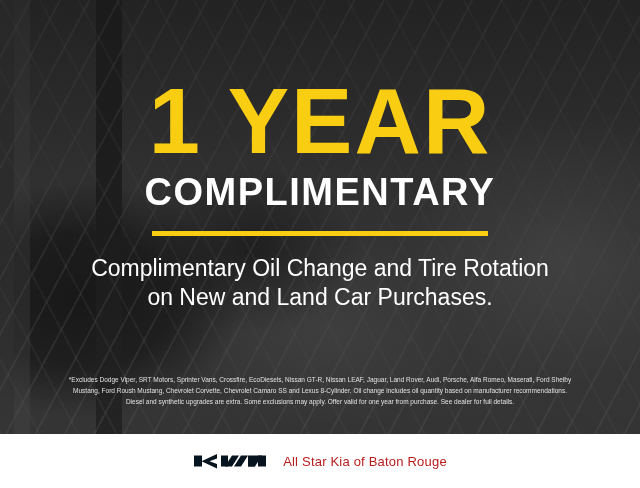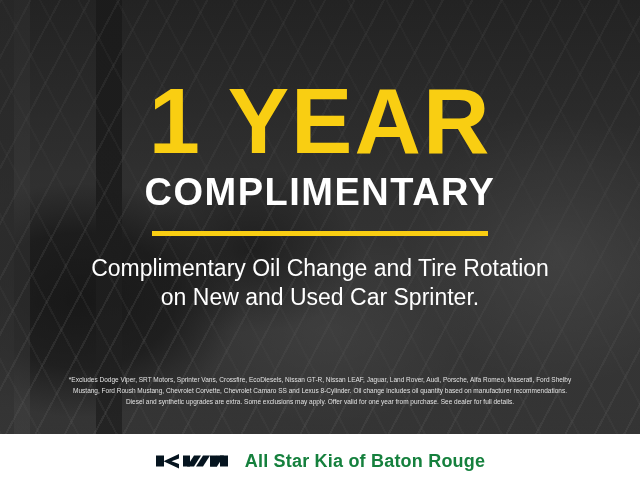--- a/index.html
+++ b/index.html
@@ -146,23 +146,23 @@
     background:#ffffff;
     display:flex;
     align-items:center;
     justify-content:center;
     gap:16px;
   }
 
   .kia-logo { display:block; }
 
   .dealer-name {
-    font-size:18px;
-    font-weight:bold;
-    color:#15803d;
+    font-size:13px;
+    font-weight:normal;
+    color:#b91c1c;
     letter-spacing:.2px;
     white-space:nowrap;
   }
 </style>
 </head>
 <body>
 
 <div id="banner">
 
   <div class="hero">
@@ -174,21 +174,21 @@
       <div class="headline">1 YEAR</div>
 
       <div class="subhead">
         <span class="line1">COMPLIMENTARY</span>
       </div>
 
       <div class="divider"></div>
 
       <div class="offer">
         <span class="line1">Complimentary Oil Change and Tire Rotation</span>
-        <span class="line2">on New and Used Car Sprinter.</span>
+        <span class="line2">on New and Land Car Purchases.</span>
       </div>
 
     </div>
 
     <div class="disclaimer">
       <span>*Excludes Dodge Viper, SRT Motors, Sprinter Vans, Crossfire, EcoDiesels, Nissan GT-R, Nissan LEAF, Jaguar, Land Rover, Audi, Porsche, Alfa Romeo, Maserati, Ford Shelby</span>
       <span>Mustang, Ford Roush Mustang, Chevrolet Corvette, Chevrolet Camaro SS and Lexus 8-Cylinder. Oil change includes oil quantity based on manufacturer recommendations.</span>
       <span>Diesel and synthetic upgrades are extra. Some exclusions may apply. Offer valid for one year from purchase. See dealer for full details.</span>
     </div>
   </div>

